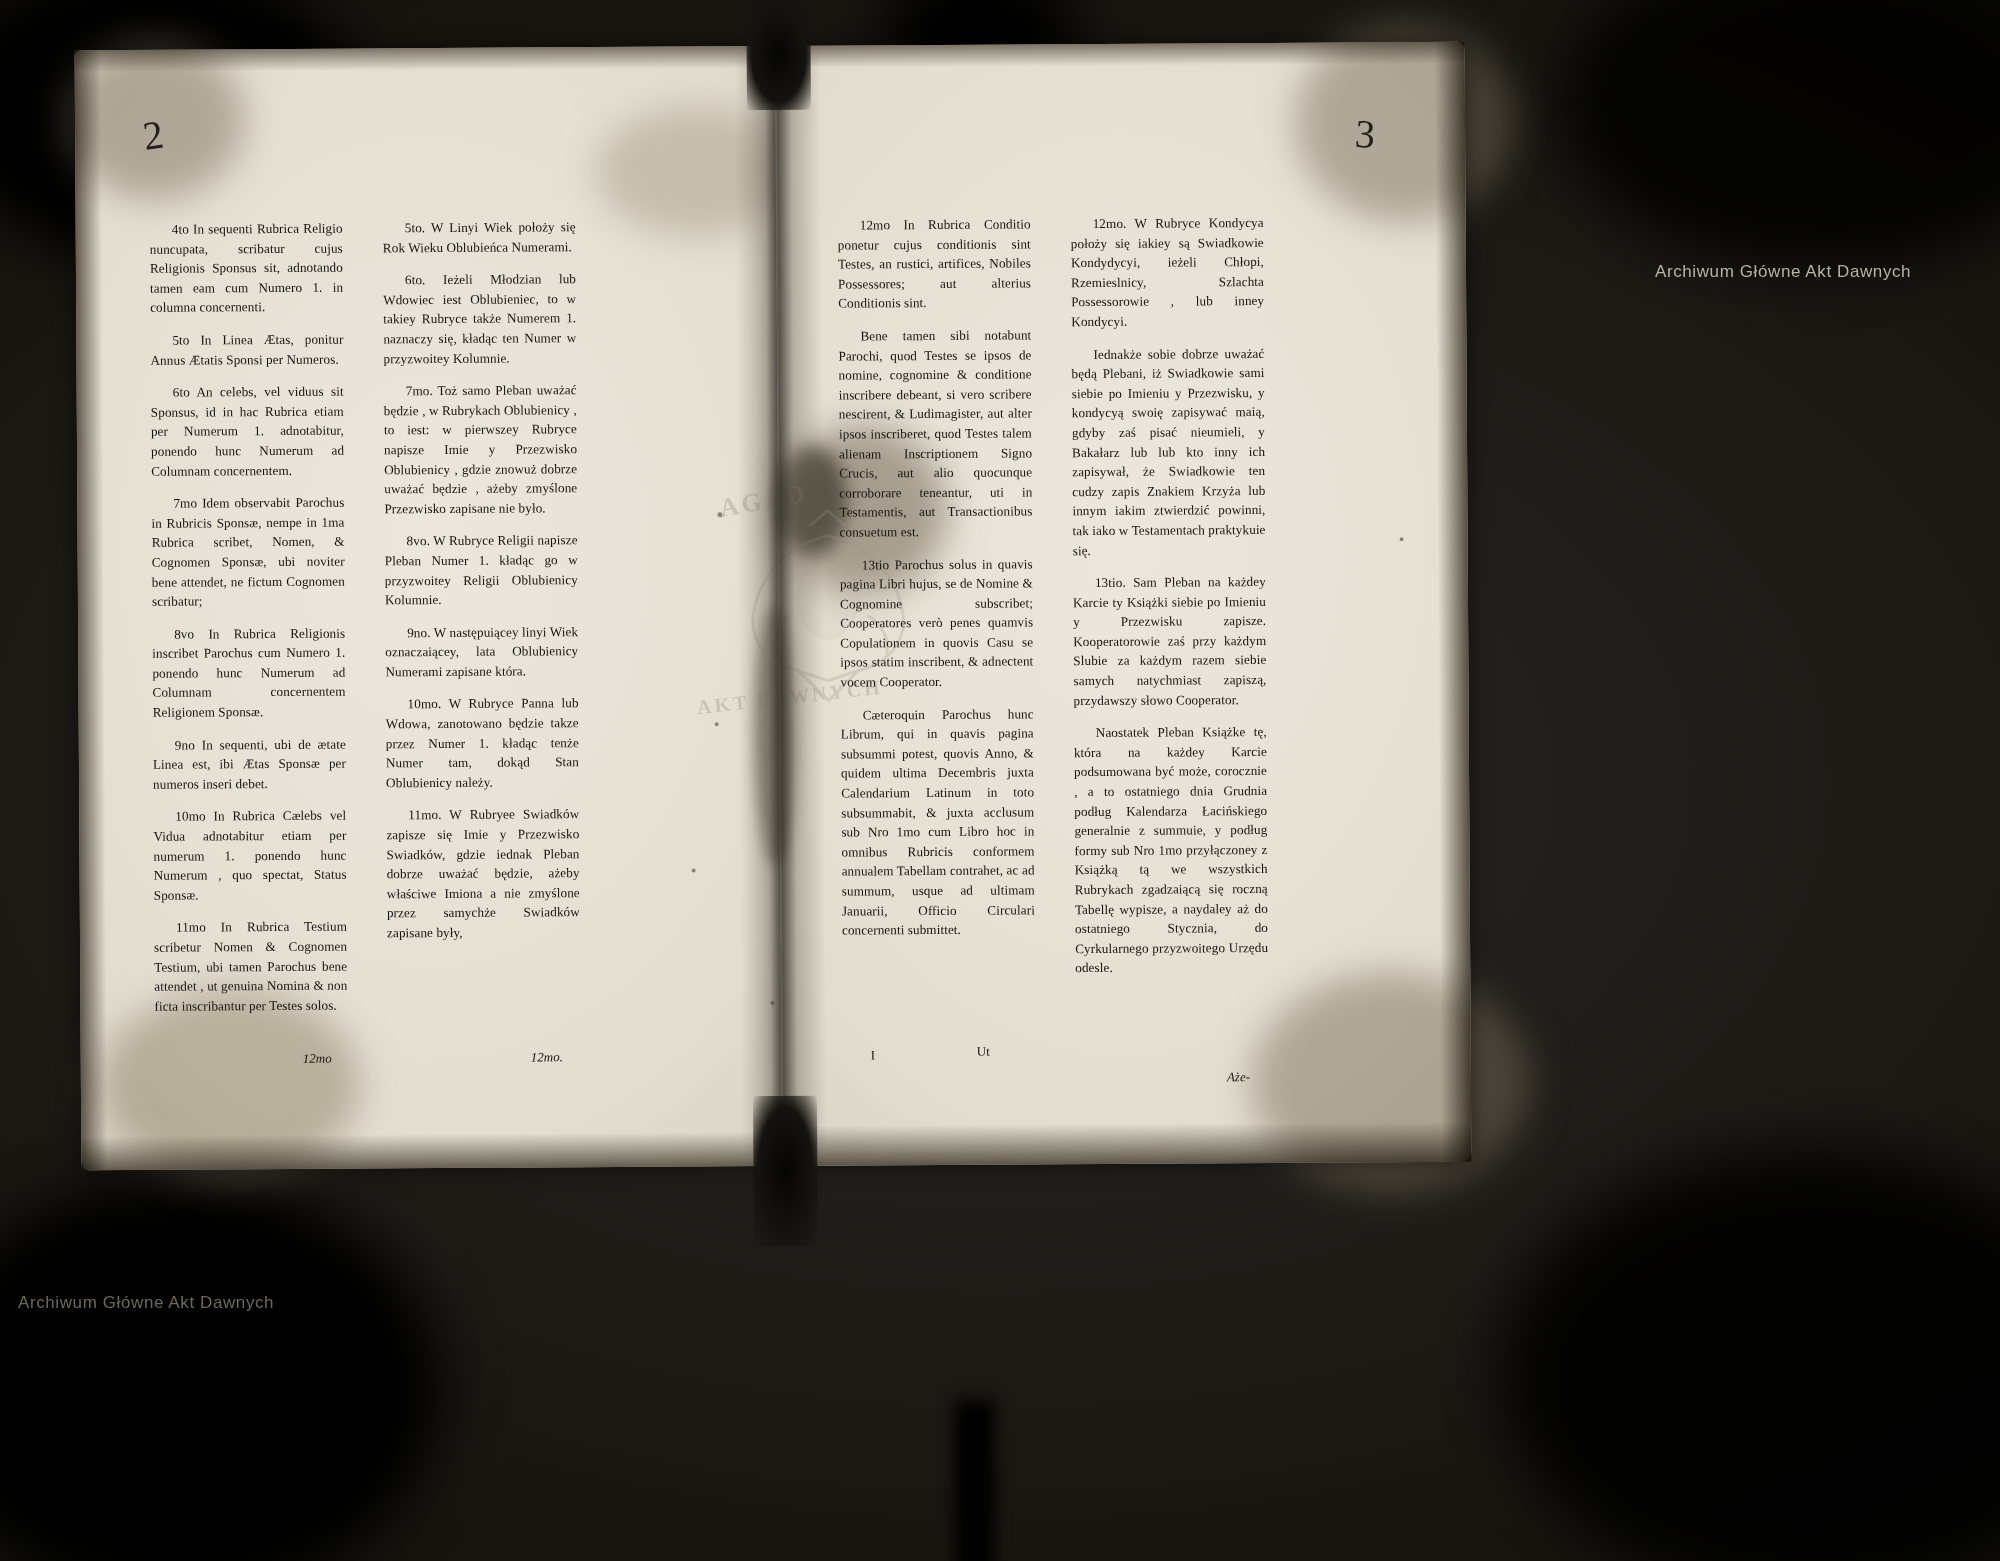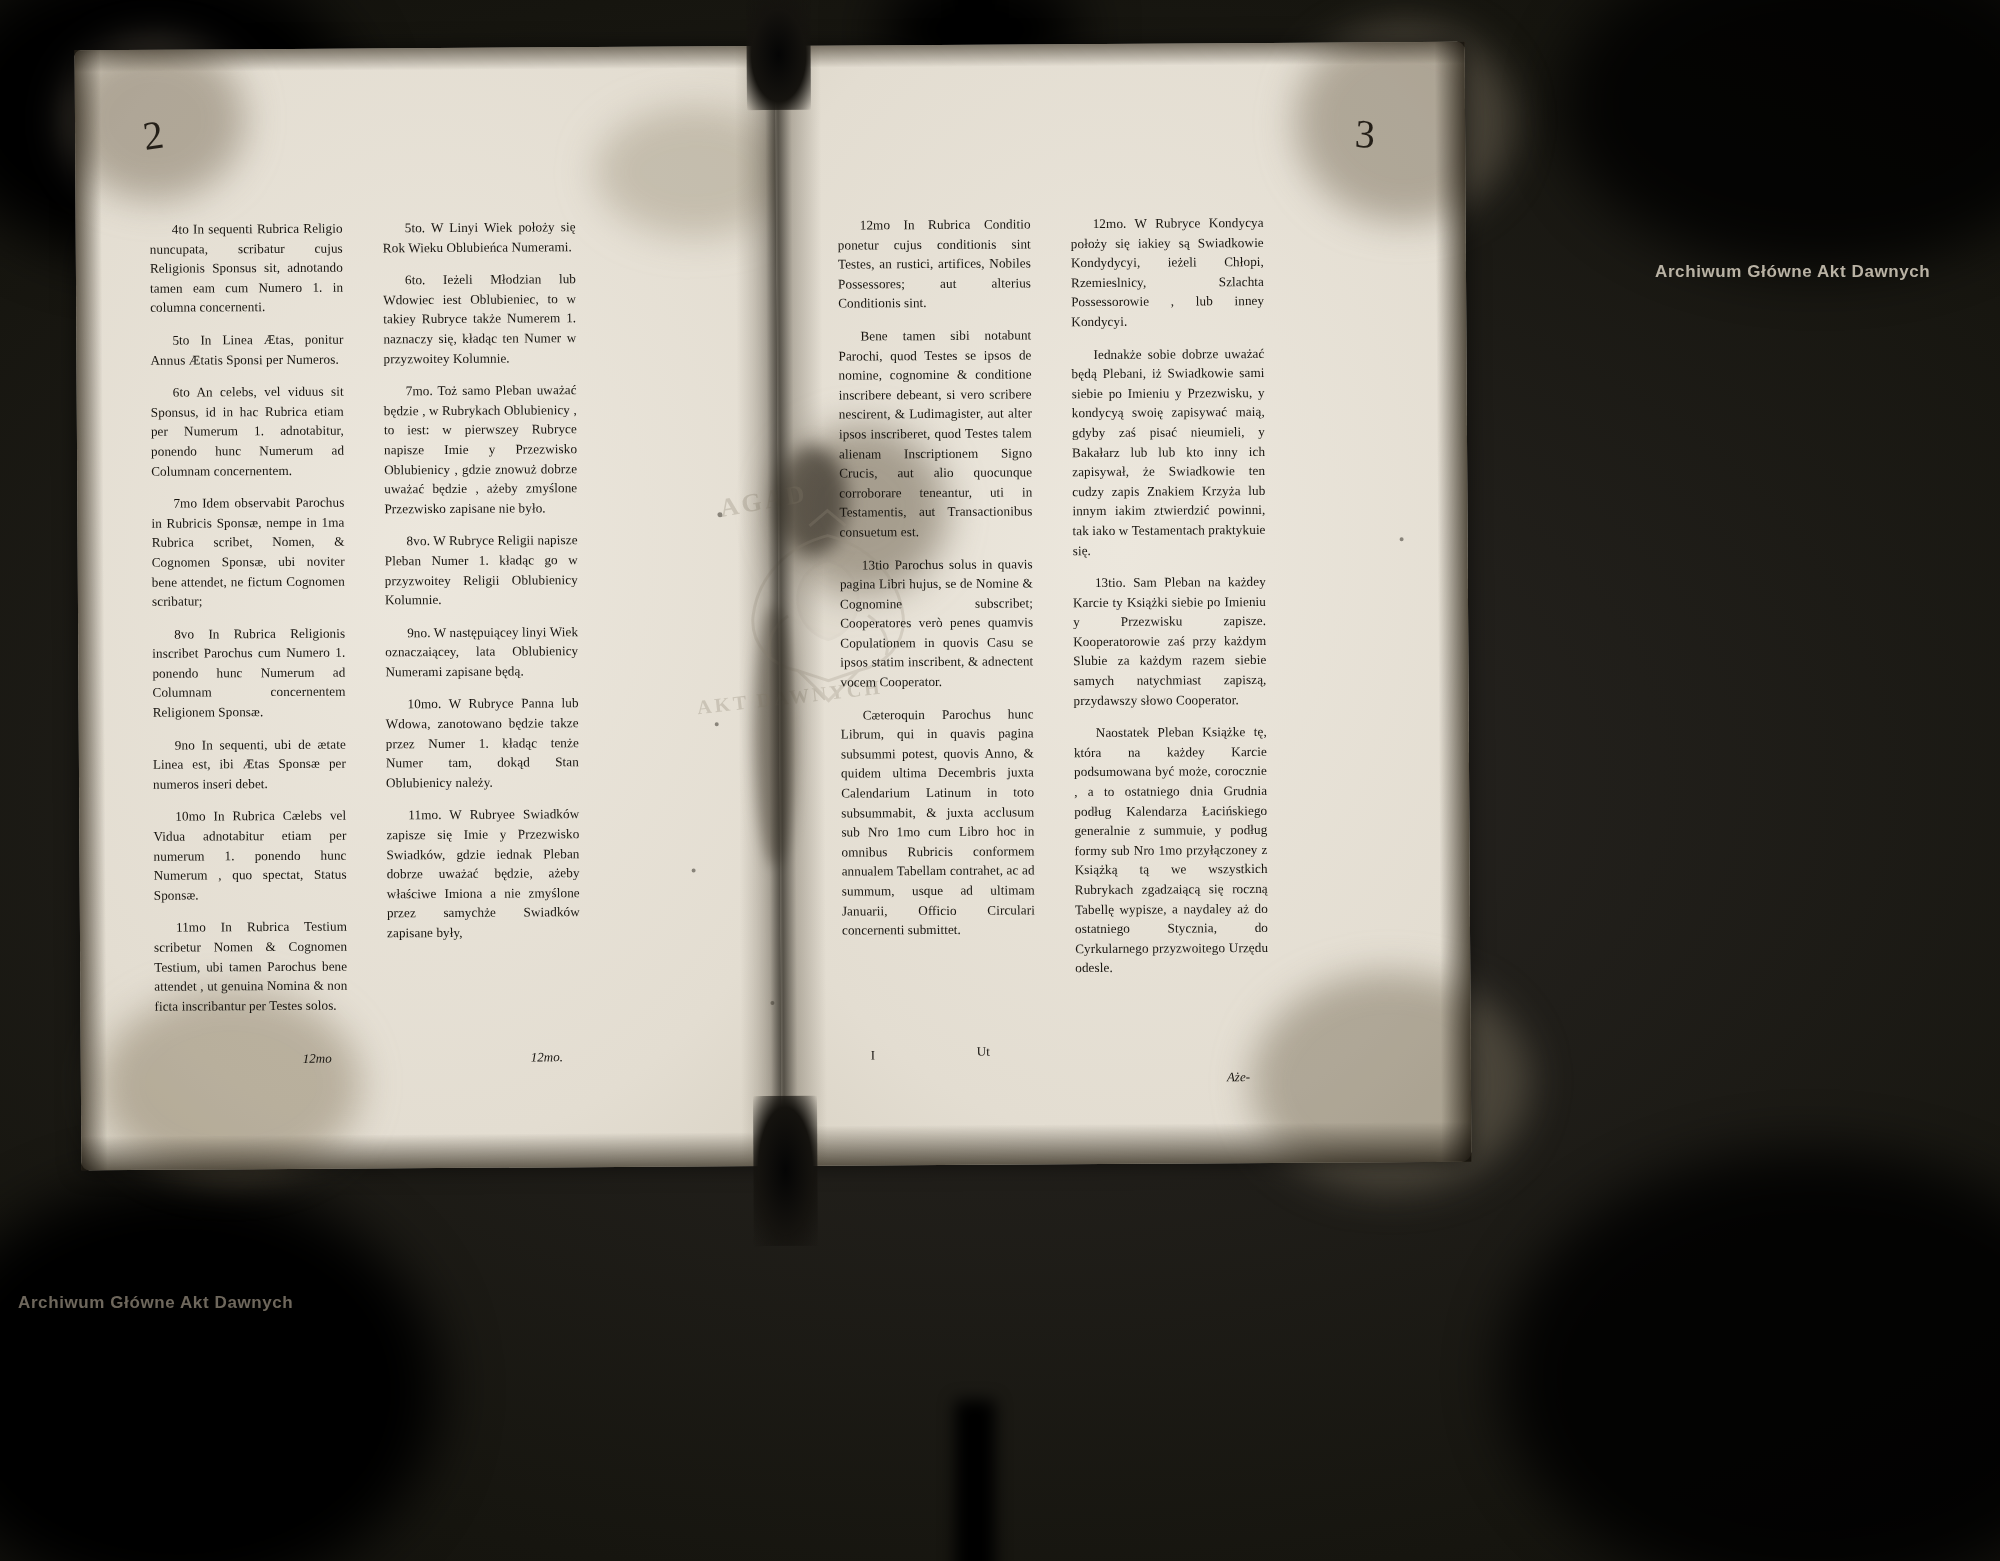--- a/index.html
+++ b/index.html
@@ -149,21 +149,20 @@
   
   .archive-stamp {
     position: absolute;
     font-family: "Liberation Sans", sans-serif;
     font-size: 17px;
     color: #b9b2a4;
     letter-spacing: 0.6px;
     z-index: 9;
     pointer-events: none;
     white-space: nowrap;
-    font-weight: bold;
   }
   .archive-stamp.dark { color: #6e675c; }
 
   
   .speck {
     position: absolute;
     background: #2c2720;
     border-radius: 50%;
     opacity: 0.5;
     pointer-events: none;
@@ -239,21 +238,21 @@
       <p>10mo In Rubrica Cælebs vel Vidua adnotabitur etiam per numerum 1. ponendo hunc Numerum , quo spectat, Status Sponsæ.</p>
       <p>11mo In Rubrica Testium scribetur Nomen &amp; Cognomen Testium, ubi tamen Parochus bene attendet , ut genuina Nomina &amp; non ficta inscribantur per Testes solos.</p>
     </div>
     <div class="catch" style="left:222px; top:1002px;">12mo</div>
 
     <div class="col" style="left:307px; top:170px; width:193px;">
       <p>5to. W Linyi Wiek położy się Rok Wieku Oblubieńca Numerami.</p>
       <p>6to. Ieżeli Młodzian lub Wdowiec iest Oblubieniec, to w takiey Rubryce także Numerem 1. naznaczy się, kładąc ten Numer w przyzwoitey Kolumnie.</p>
       <p>7mo. Toż samo Pleban uważać będzie , w Rubrykach Oblubienicy , to iest: w pierwszey Rubryce napisze Imie y Przezwisko Oblubienicy , gdzie znowuż dobrze uważać będzie , ażeby zmyślone Przezwisko zapisane nie było.</p>
       <p>8vo. W Rubryce Religii napisze Pleban Numer 1. kładąc go w przyzwoitey Religii Oblubienicy Kolumnie.</p>
-      <p>9no. W następuiącey linyi Wiek oznaczaiącey, lata Oblubienicy Numerami zapisane będą.</p>
+      <p>9no. W następuiącey linyi Wiek oznaczaiącey, lata Oblubienicy Numerami zapisane która.</p>
       <p>10mo. W Rubryce Panna lub Wdowa, zanotowano będzie takze przez Numer 1. kładąc tenże Numer tam, dokąd Stan Oblubienicy należy.</p>
       <p>11mo. W Rubryee Swiadków zapisze się Imie y Przezwisko Swiadków, gdzie iednak Pleban dobrze uważać będzie, ażeby właściwe Imiona a nie zmyślone przez samychże Swiadków zapisane były,</p>
     </div>
     <div class="catch" style="left:450px; top:1002px;">12mo.</div>
 
     <div class="col" style="left:762px; top:170px; width:193px;">
       <p>12mo In Rubrica Conditio ponetur cujus conditionis sint Testes, an rustici, artifices, Nobiles Possessores; aut alterius Conditionis sint.</p>
       <p>Bene tamen sibi notabunt Parochi, quod Testes se ipsos de nomine, cognomine &amp; conditione inscribere debeant, si vero scribere nescirent, &amp; Ludimagister, aut alter ipsos inscriberet, quod Testes talem alienam Inscriptionem Signo Crucis, aut alio quocunque corroborare teneantur, uti in Testamentis, aut Transactionibus consuetum est.</p>
       <p>13tio Parochus solus in quavis pagina Libri hujus, se de Nomine &amp; Cognomine subscribet; Cooperatores verò penes quamvis Copulationem in quovis Casu se ipsos statim inscribent, &amp; adnectent vocem Cooperator.</p>
       <p>Cæteroquin Parochus hunc Librum, qui in quavis pagina subsummi potest, quovis Anno, &amp; quidem ultima Decembris juxta Calendarium Latinum in toto subsummabit, &amp; juxta acclusum sub Nro 1mo cum Libro hoc in omnibus Rubricis conformem annualem Tabellam contrahet, ac ad summum, usque ad ultimam Januarii, Officio Circulari concernenti submittet.</p>

